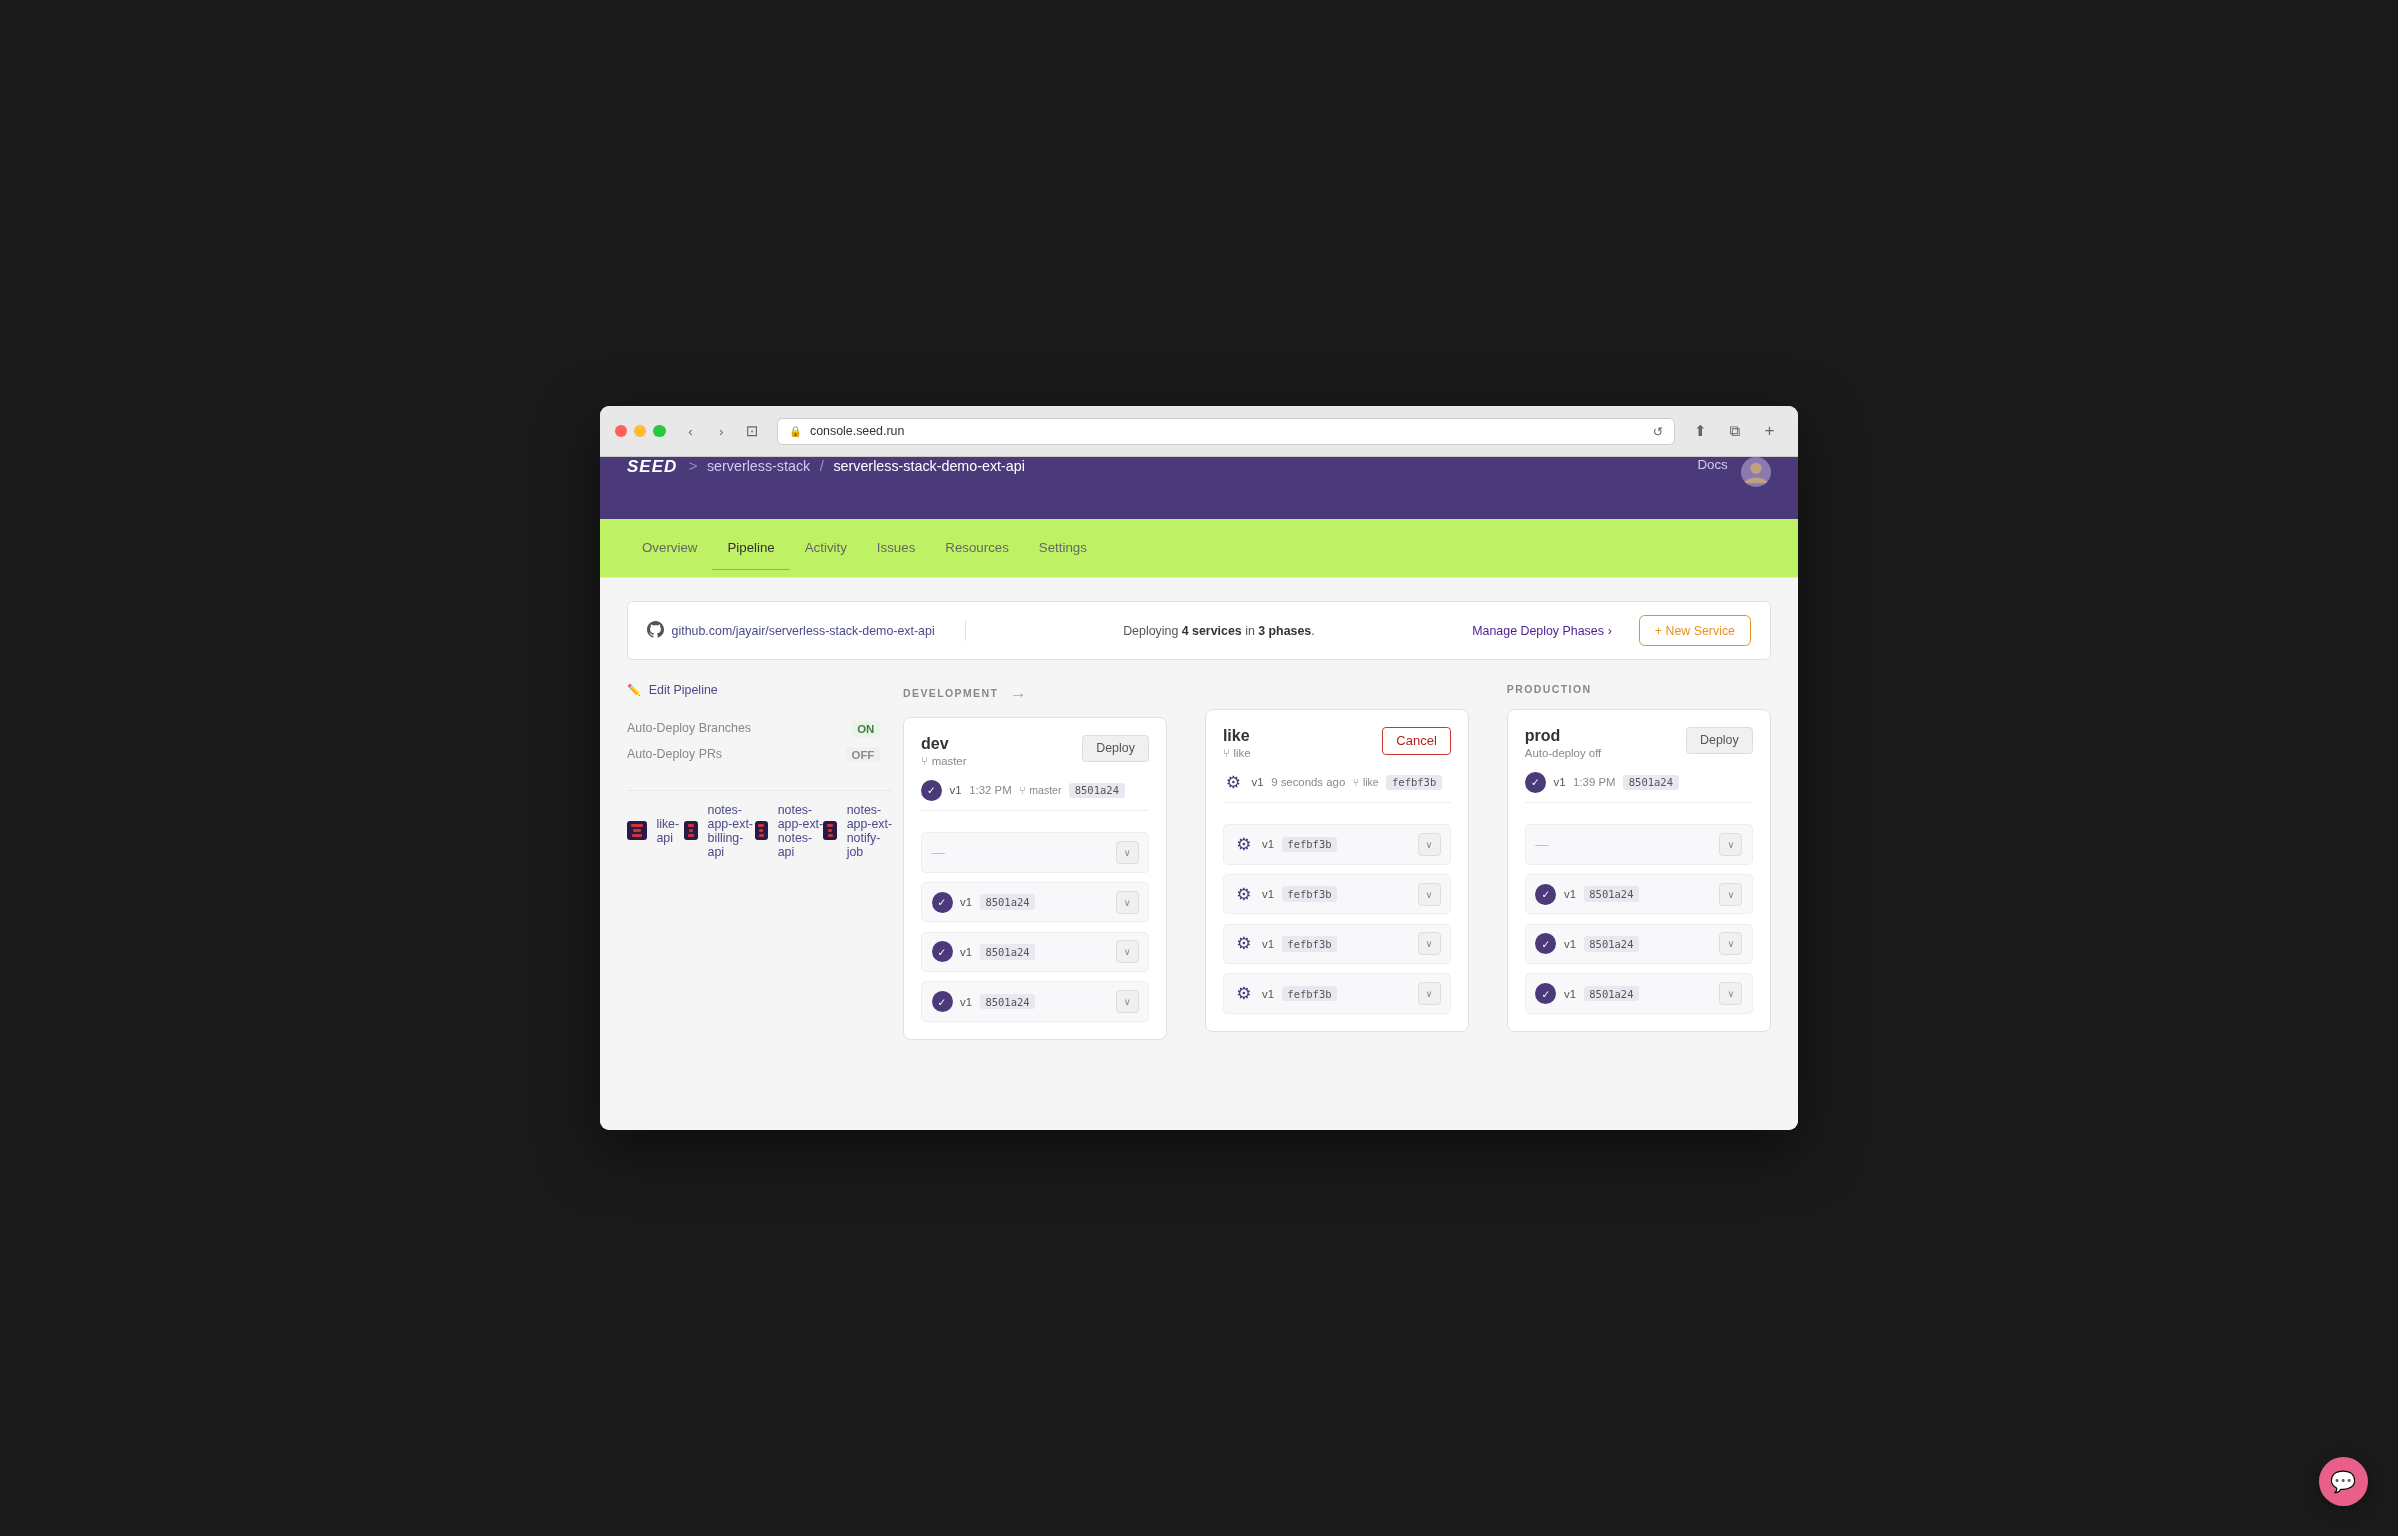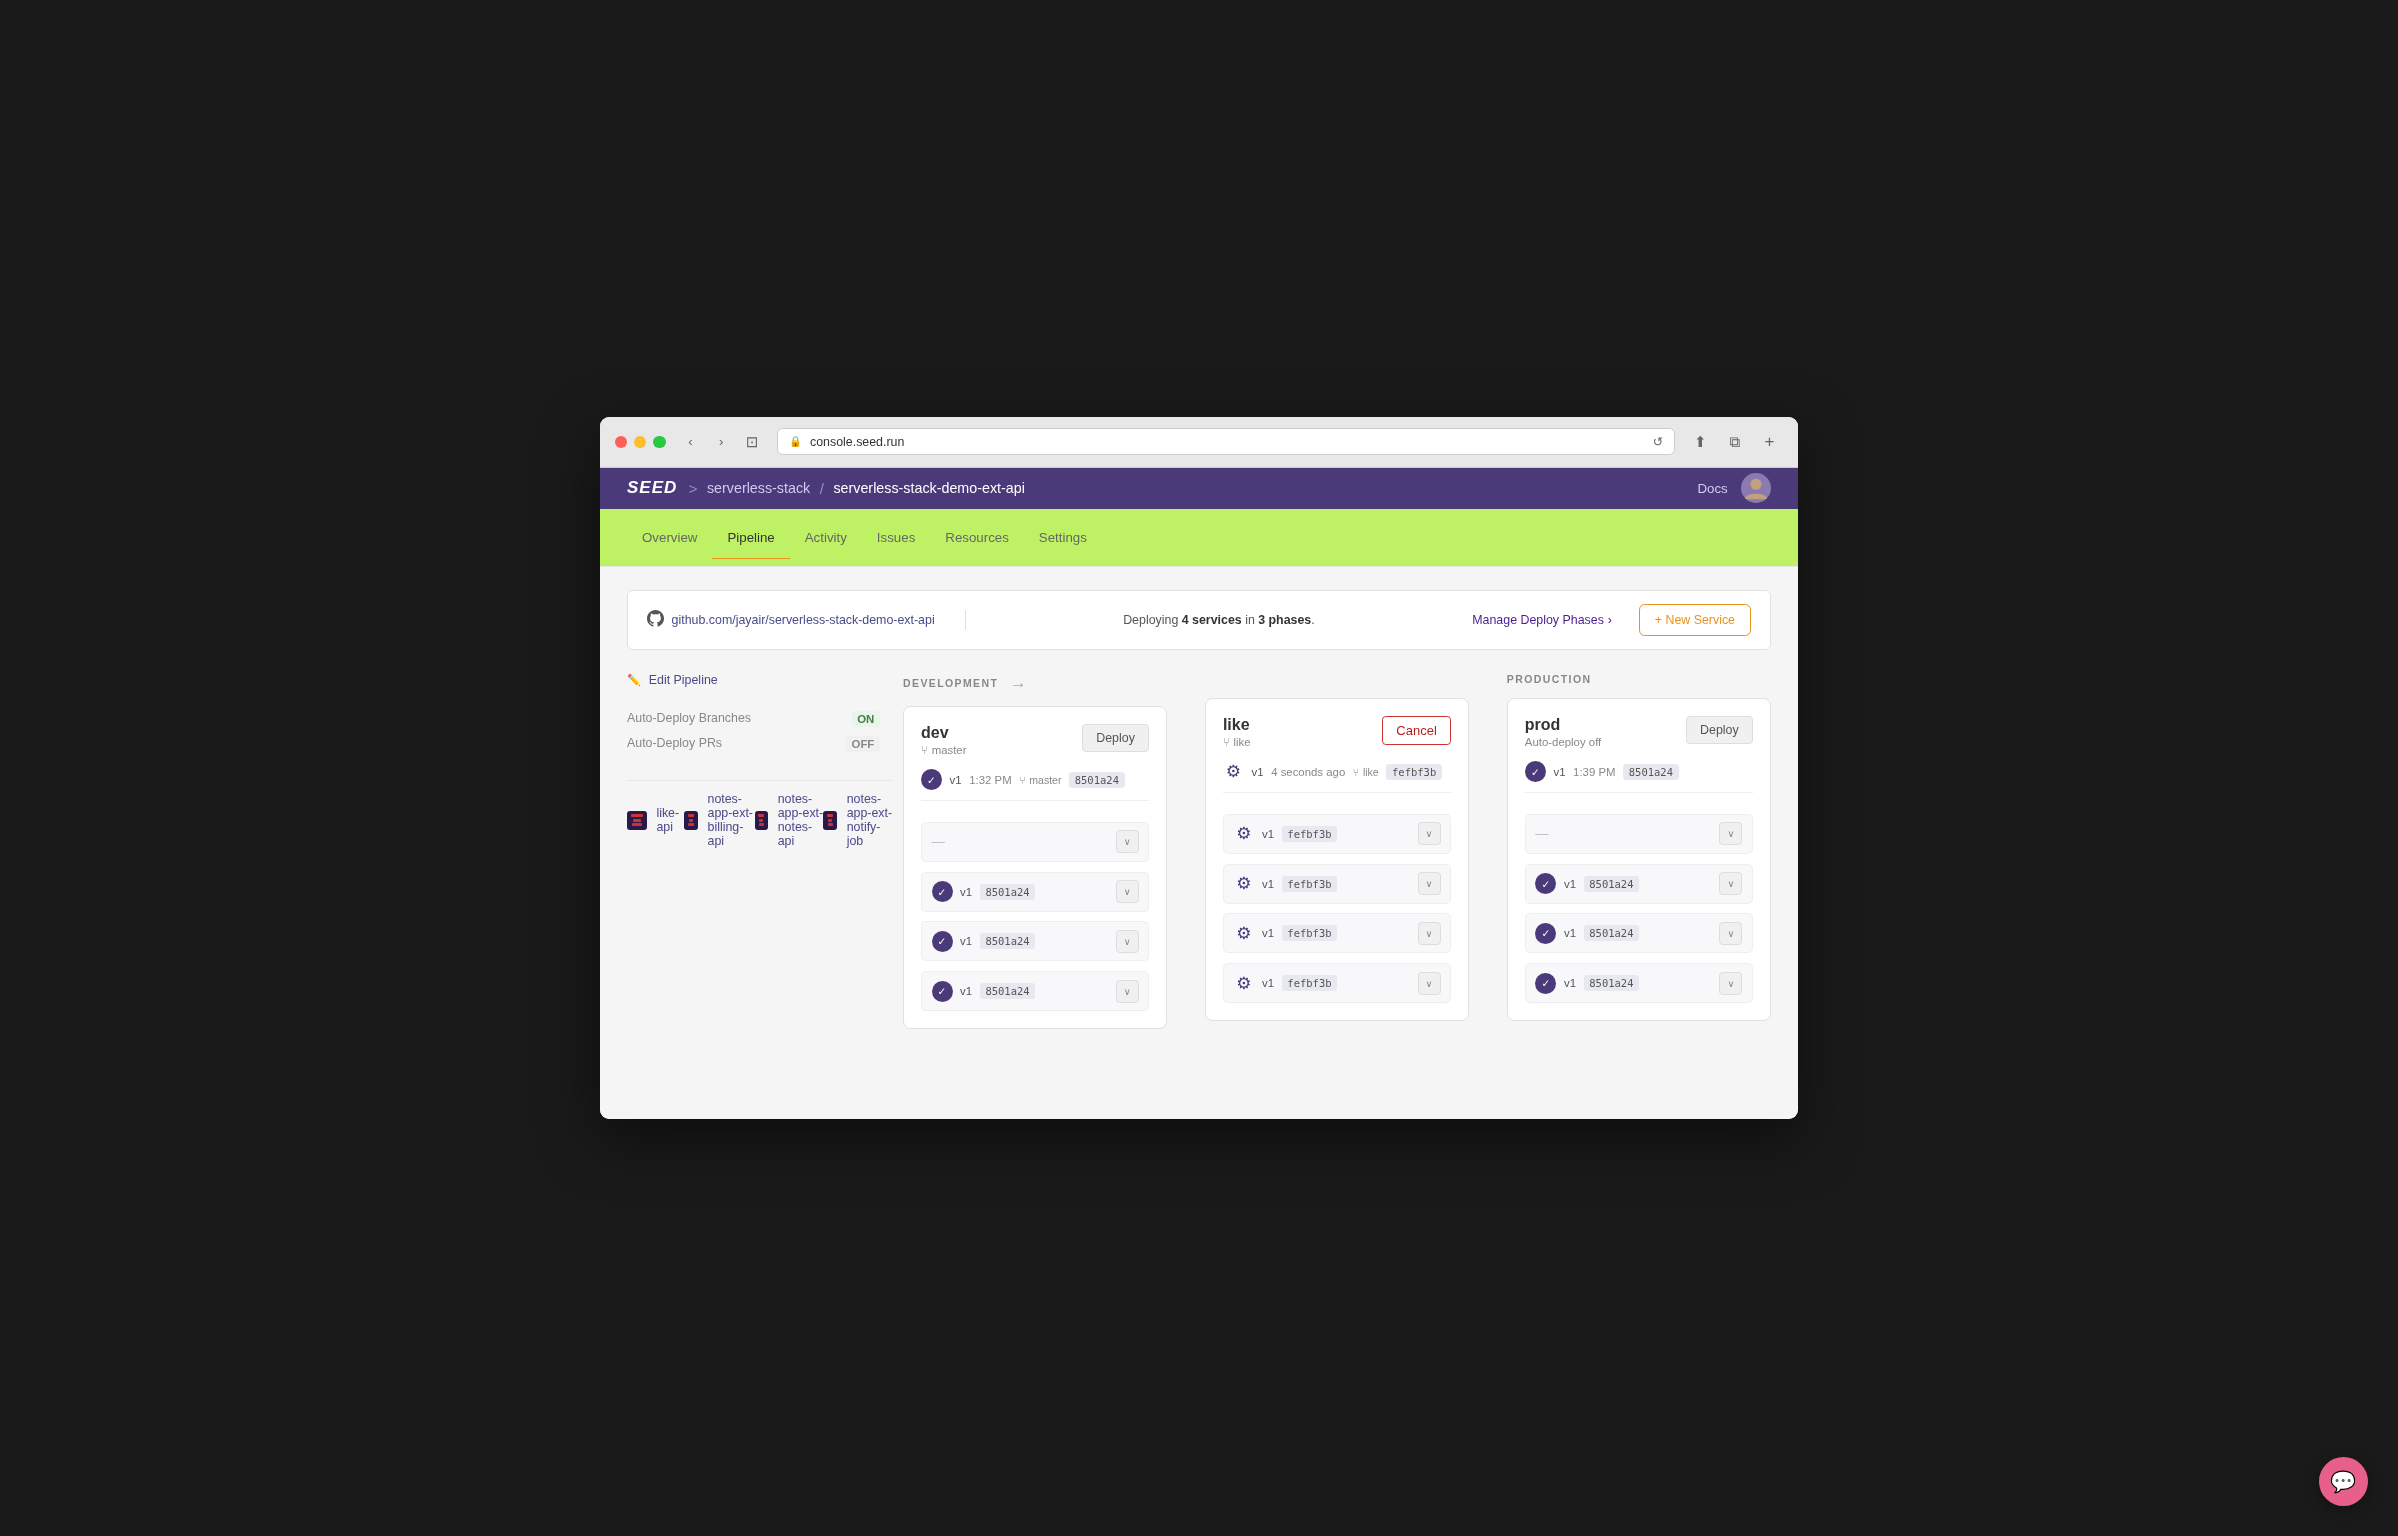--- a/index.html
+++ b/index.html
@@ -18,21 +18,21 @@
     .nav-btn { width: 27px; height: 27px; background: none; border: none; cursor: pointer; display: flex; align-items: center; justify-content: center; color: #666; font-size: 13.3px; }
     .sidebar-btn { width: 27px; height: 27px; background: none; border: none; cursor: pointer; color: #666; font-size: 15px; display: flex; align-items: center; justify-content: center; }
     .address-bar { flex: 1; background: #fff; border: 1px solid #ccc; border-radius: 5.7px; padding: 4.8px 11.4px; display: flex; align-items: center; gap: 7.6px; font-size: 12.4px; color: #333; }
     .address-bar .lock-icon { color: #666; font-size: 10.5px; }
     .address-bar .refresh-btn { margin-left: auto; background: none; border: none; cursor: pointer; color: #666; font-size: 12.4px; }
     .browser-actions { display: flex; gap: 7.6px; }
     .browser-action-btn { width: 27px; height: 27px; background: none; border: none; cursor: pointer; color: #666; font-size: 15px; display: flex; align-items: center; justify-content: center; }
     .new-tab-btn { width: 27px; height: 27px; background: none; border: none; cursor: pointer; color: #666; font-size: 17px; display: flex; align-items: center; justify-content: center; }
 
     
-    .app-header { background: #4a3a7a; padding: 0 27px; display: flex; align-items: center; height: 41px; }
+    .app-header { background: #4a3a7a; padding: 0 27px; display: flex; align-items: flex-start; height: 62px; }
     .app-logo { color: #fff; font-weight: 800; font-style: italic; font-size: 17px; letter-spacing: 1px; }
     .breadcrumb { display: flex; align-items: center; gap: 9.5px; margin-left: 11.4px; }
     .breadcrumb-sep { color: #9b8fc0; font-size: 15px; }
     .breadcrumb-item { color: #d4c9f0; font-size: 14.3px; }
     .breadcrumb-item.active { color: #fff; }
     .header-spacer { flex: 1; }
     .header-docs { color: #d4c9f0; font-size: 13.3px; cursor: pointer; margin-right: 13.3px; }
     .avatar { width: 30px; height: 30px; border-radius: 50%; background: #8b7ab0; display: flex; align-items: center; justify-content: center; overflow: hidden; }
 
     
@@ -305,21 +305,21 @@
                   <span>like</span>
                 </div>
               </div>
               <button class="cancel-btn">Cancel</button>
             </div>
             <div class="service-rows">
 
               <div class="top-deploy-row">
                 <div class="gear-icon-spinning">⚙</div>
                 <span class="version-badge">v1</span>
-                <span class="time-text">4 seconds ago</span>
+                <span class="time-text">9 seconds ago</span>
                 <span class="branch-commit">
                   <span>⑂</span>
                   <span>like</span>
                 </span>
                 <span class="commit-hash">fefbf3b</span>
               </div>
 
               <div class="service-row">
                 <div class="gear-icon-spinning">⚙</div>
                 <span class="version-badge">v1</span>

